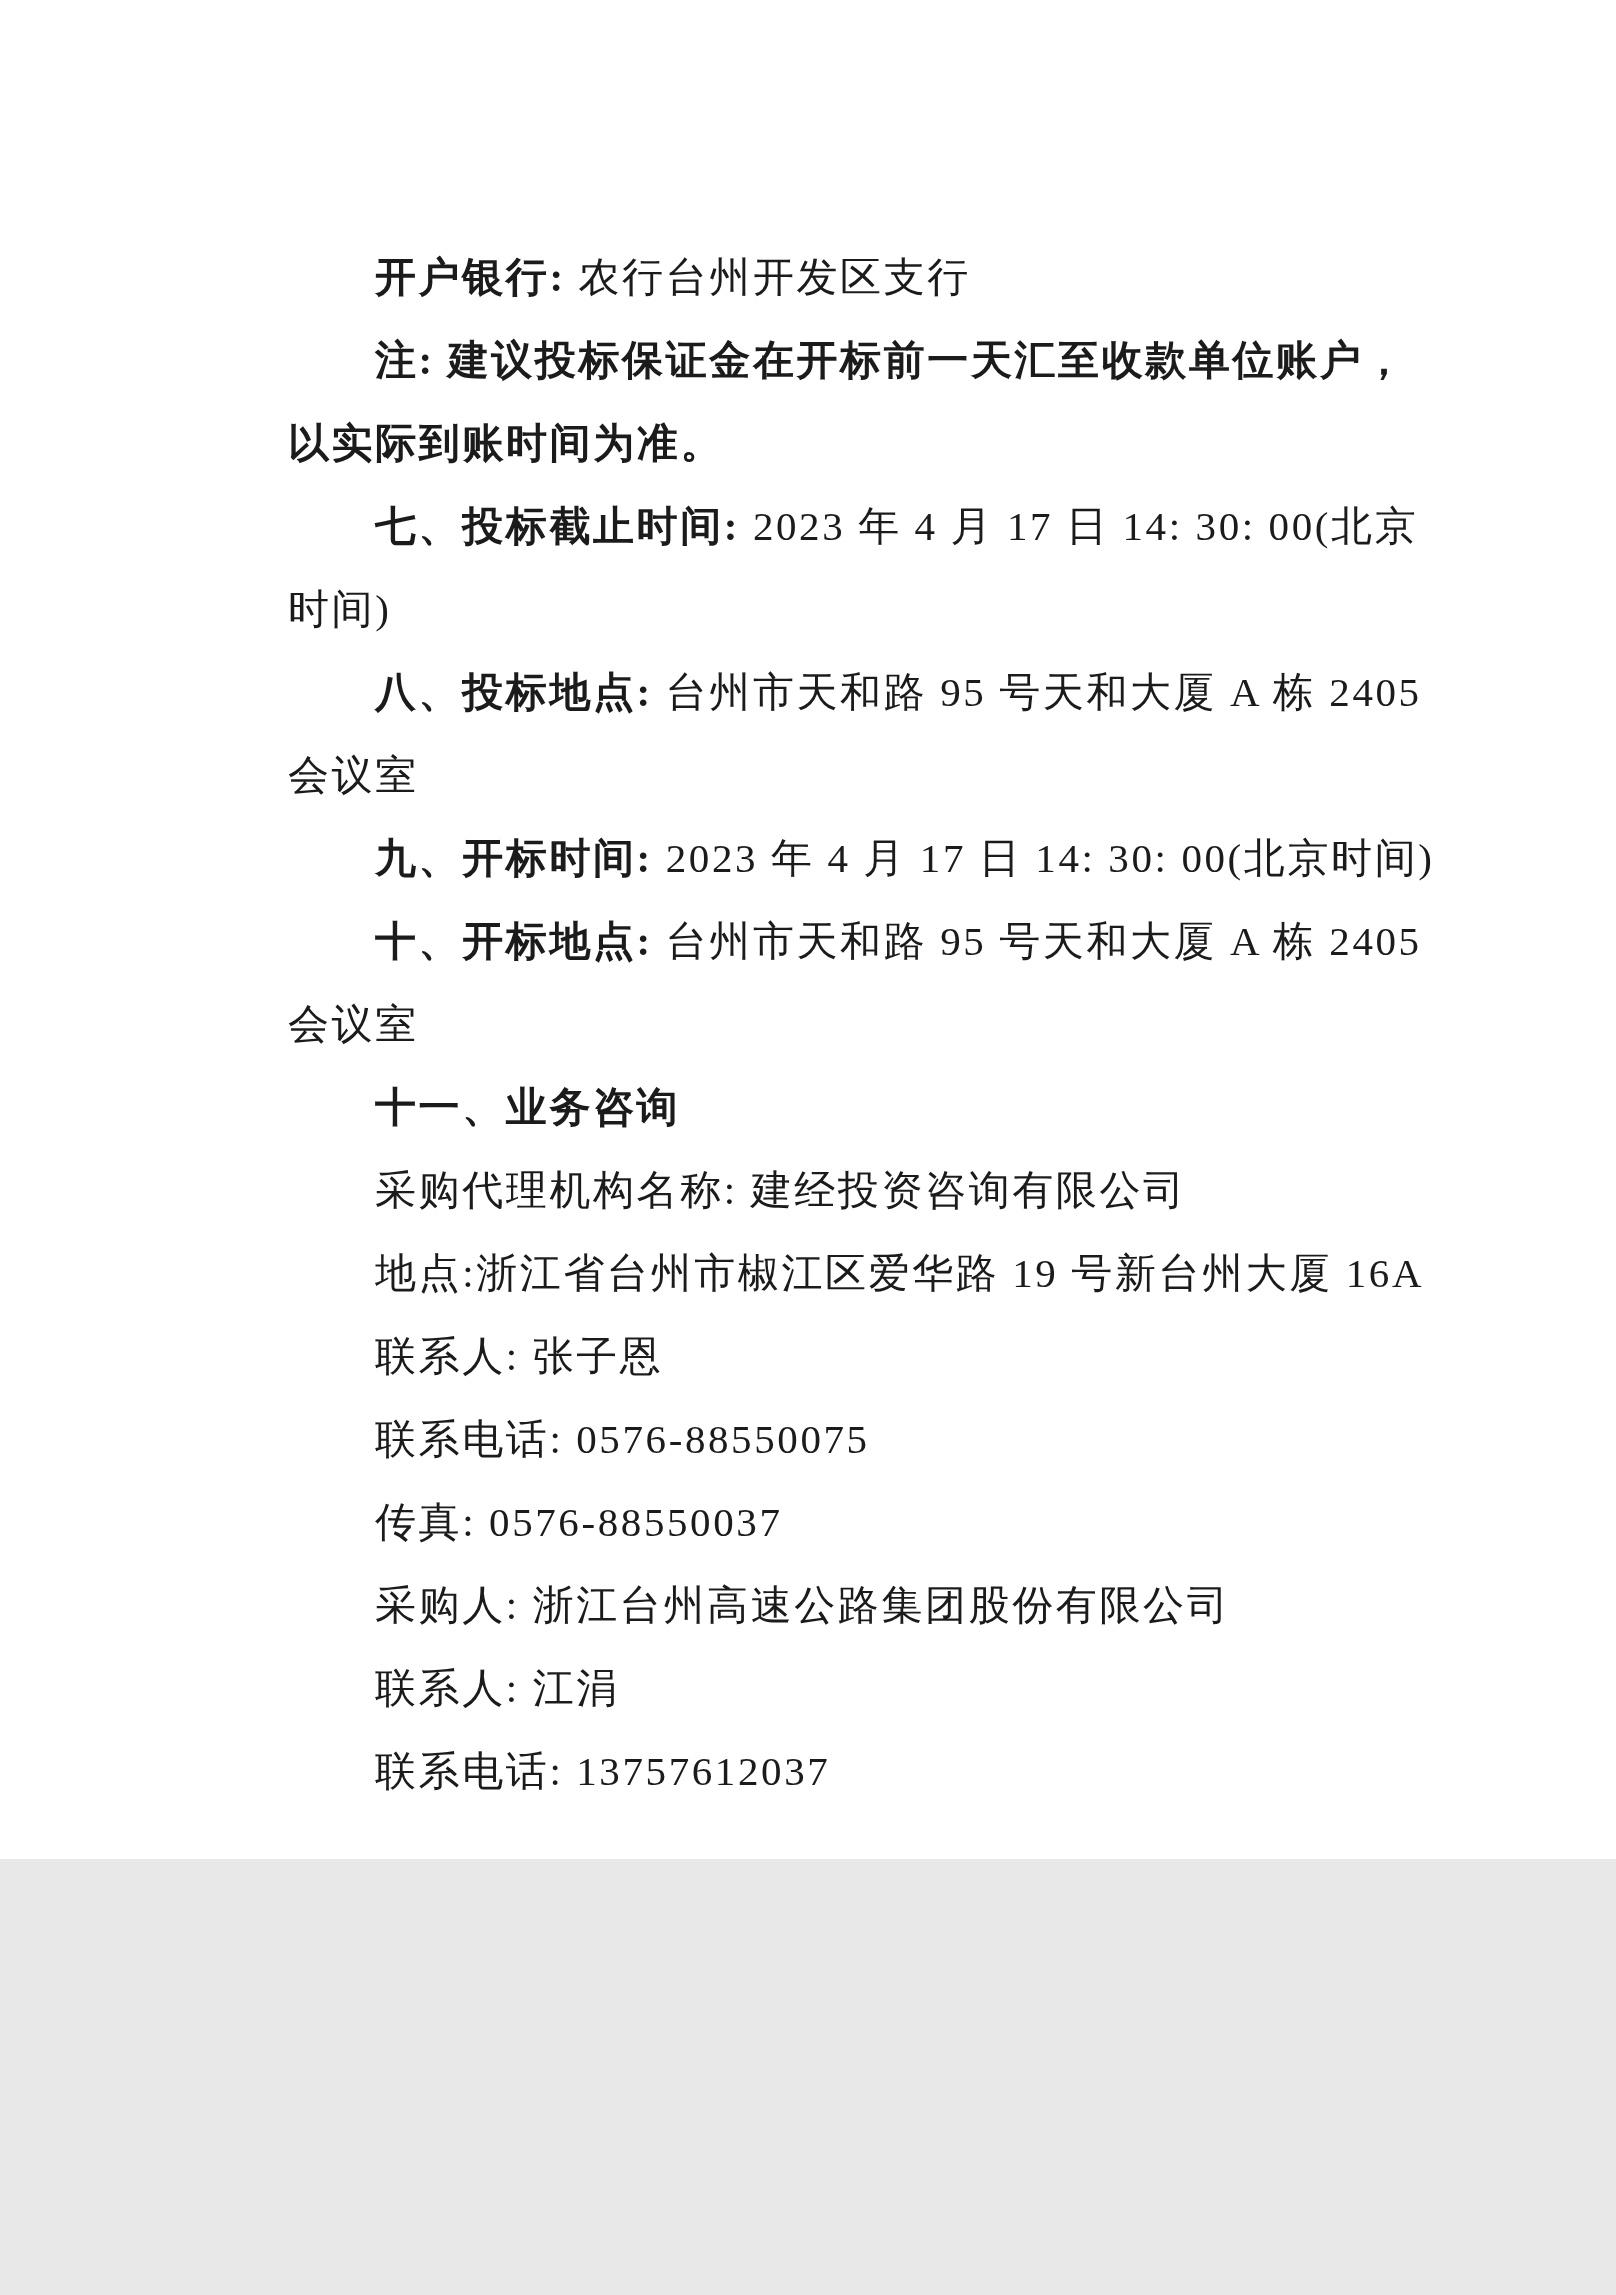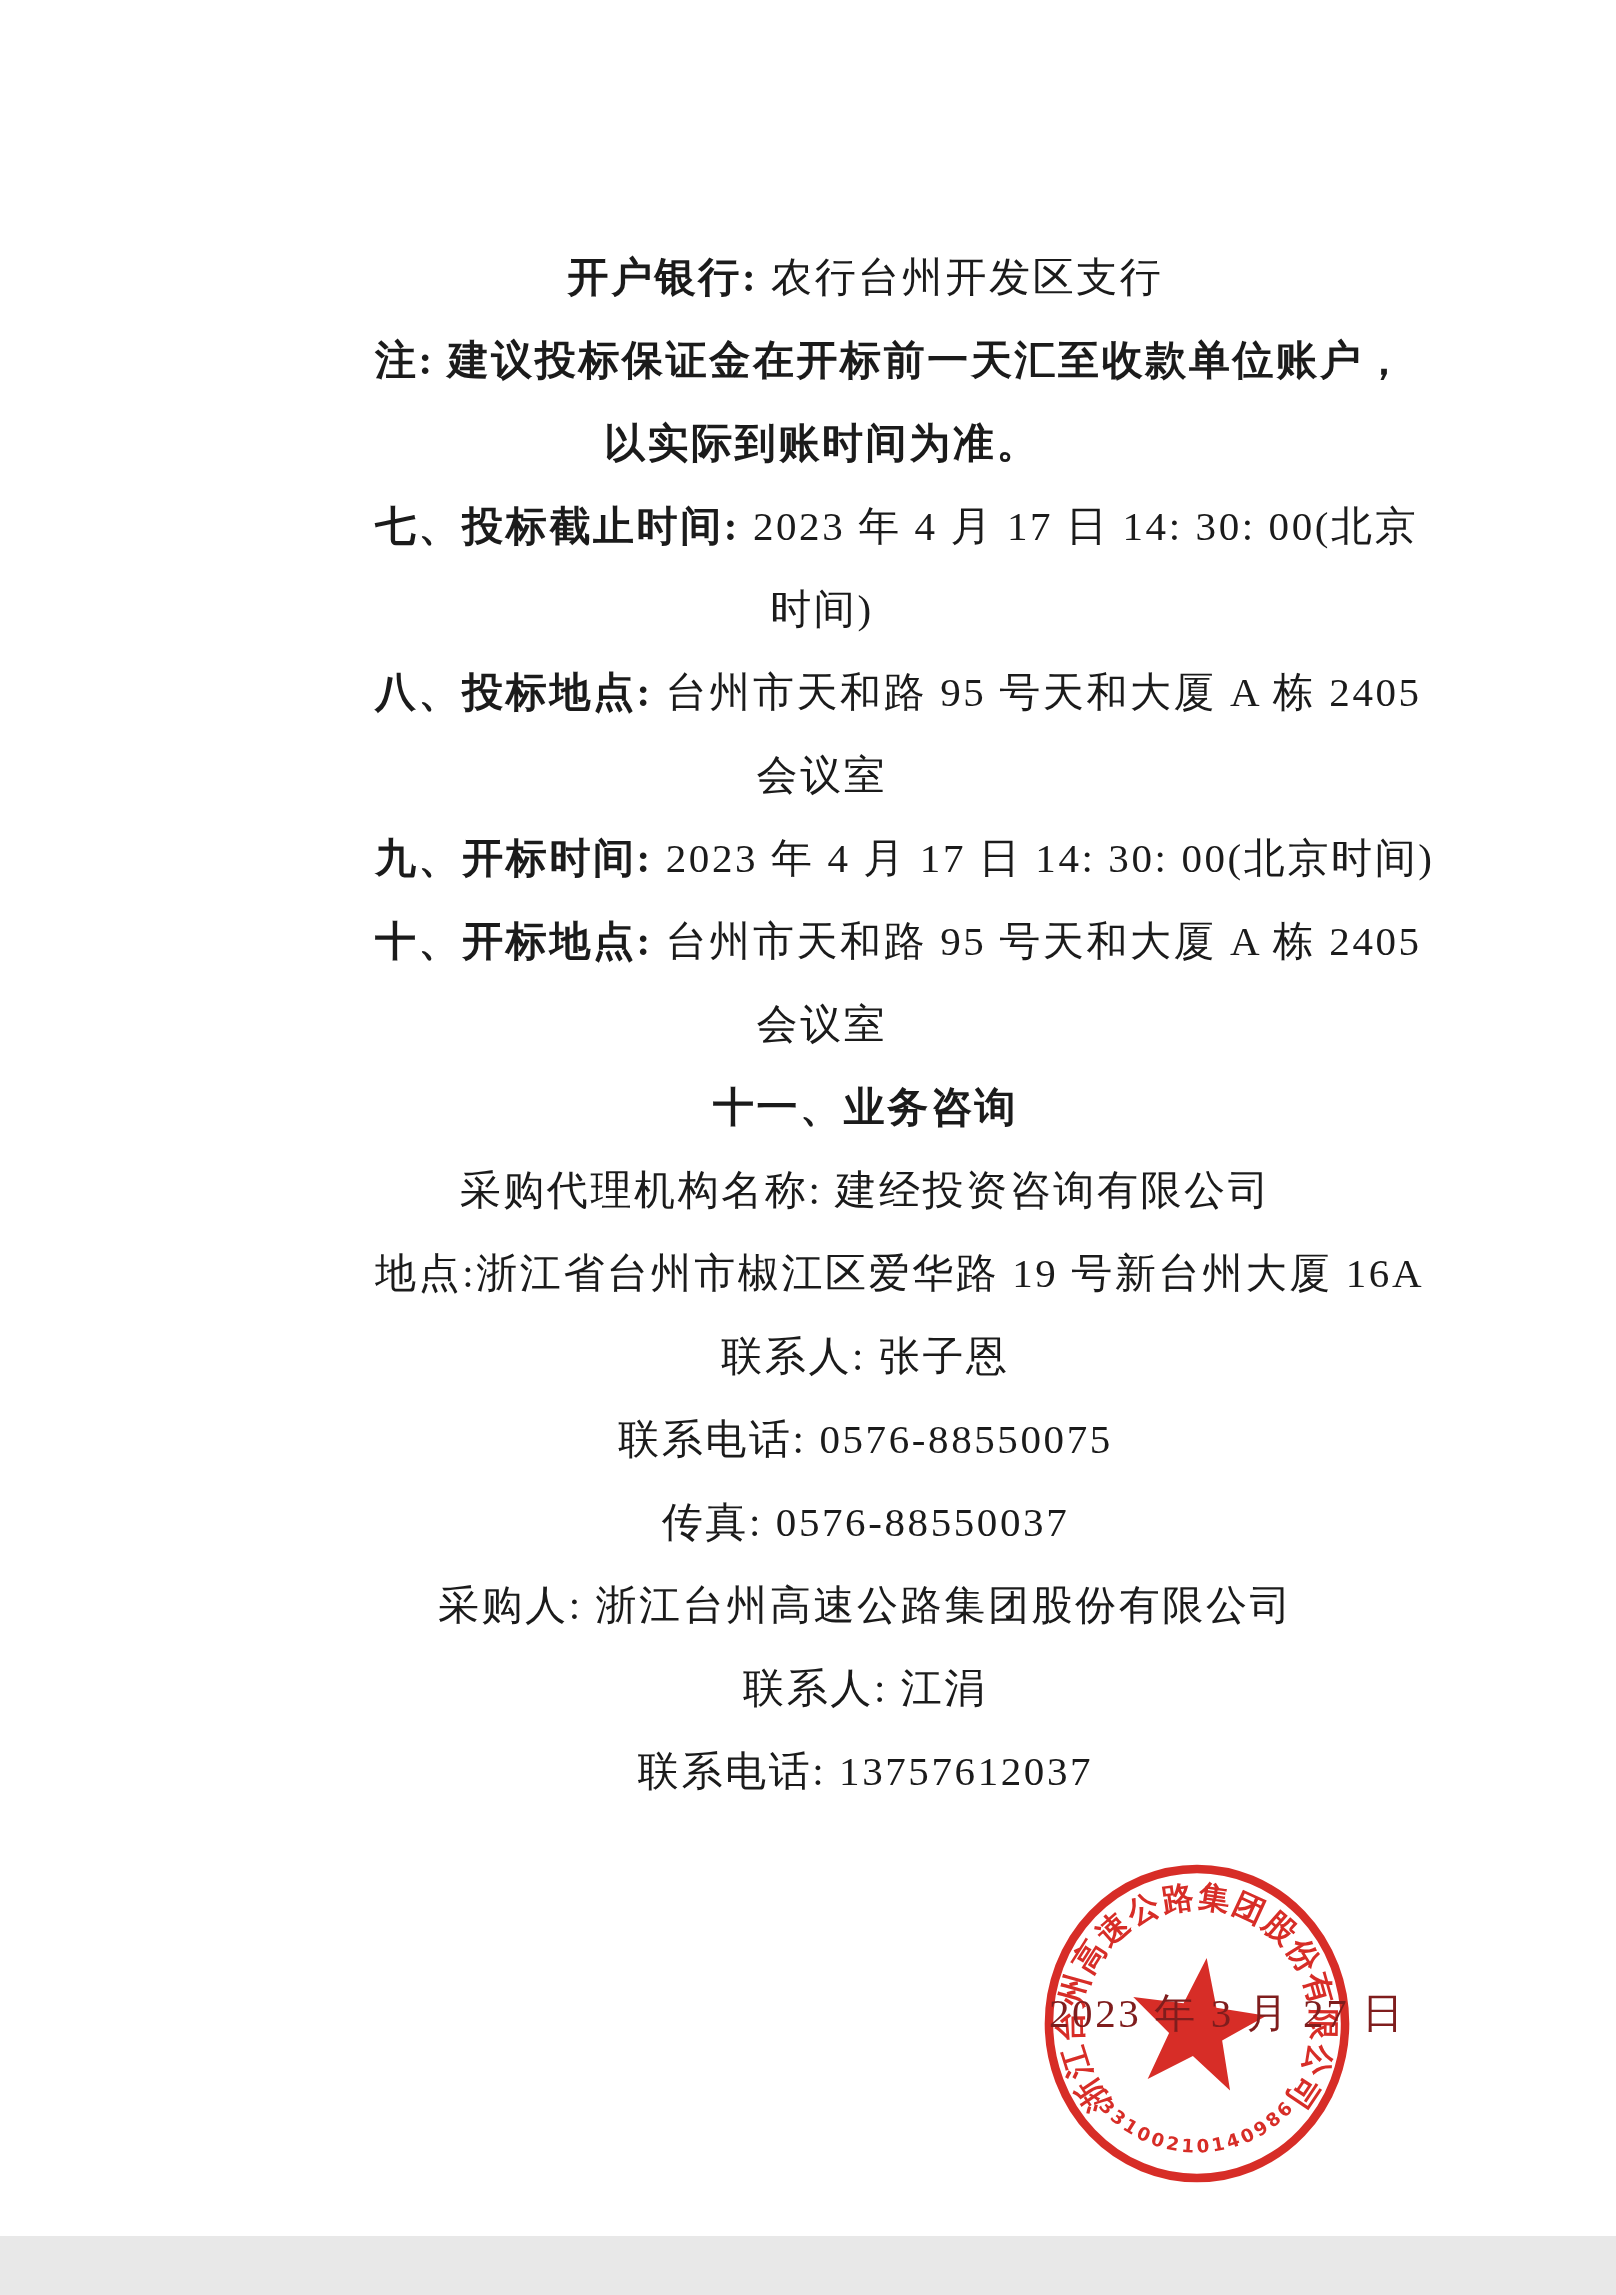--- a/index.html
+++ b/index.html
@@ -1,23 +1,22 @@
 <!DOCTYPE html>
 <html style="--stamp-color: #d6251f;font-size:10.5px"><head>
 <meta charset="utf-8">
 <style>
   html,body{margin:0;padding:0;background:#e8e8e8;}
   .page{
     position:relative;
-    width:1616px;height:2236px;
+    width:1616px;height:1859px;
     background:#ffffff;
     overflow:hidden;
     font-family:"Liberation Serif","DejaVu Serif",serif;
     color:#1b1b1b;
-    text-align:center;
   }
   .doc-body{
     position:absolute;
     left:288px;top:236px;
     width:1068px;
   }
   .line{
     height:83px;
     line-height:83px;
     font-size:41px;

